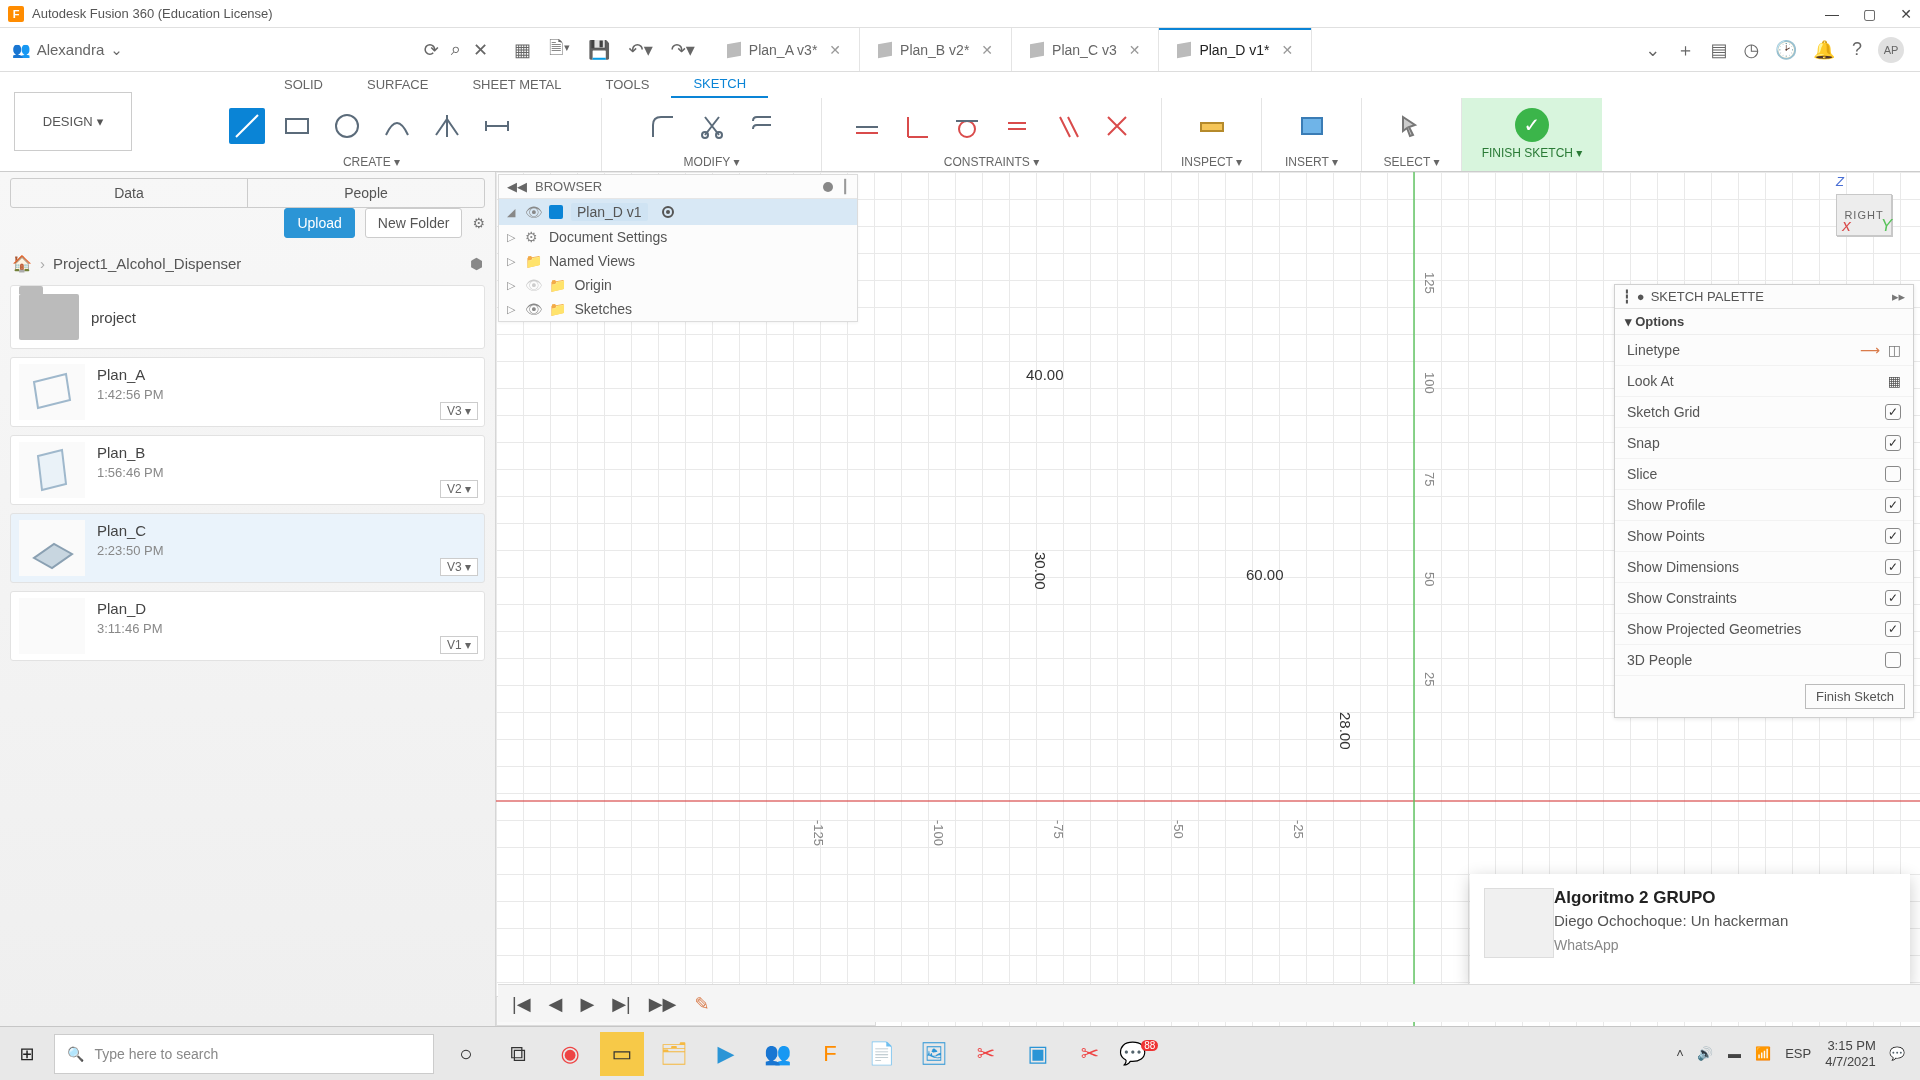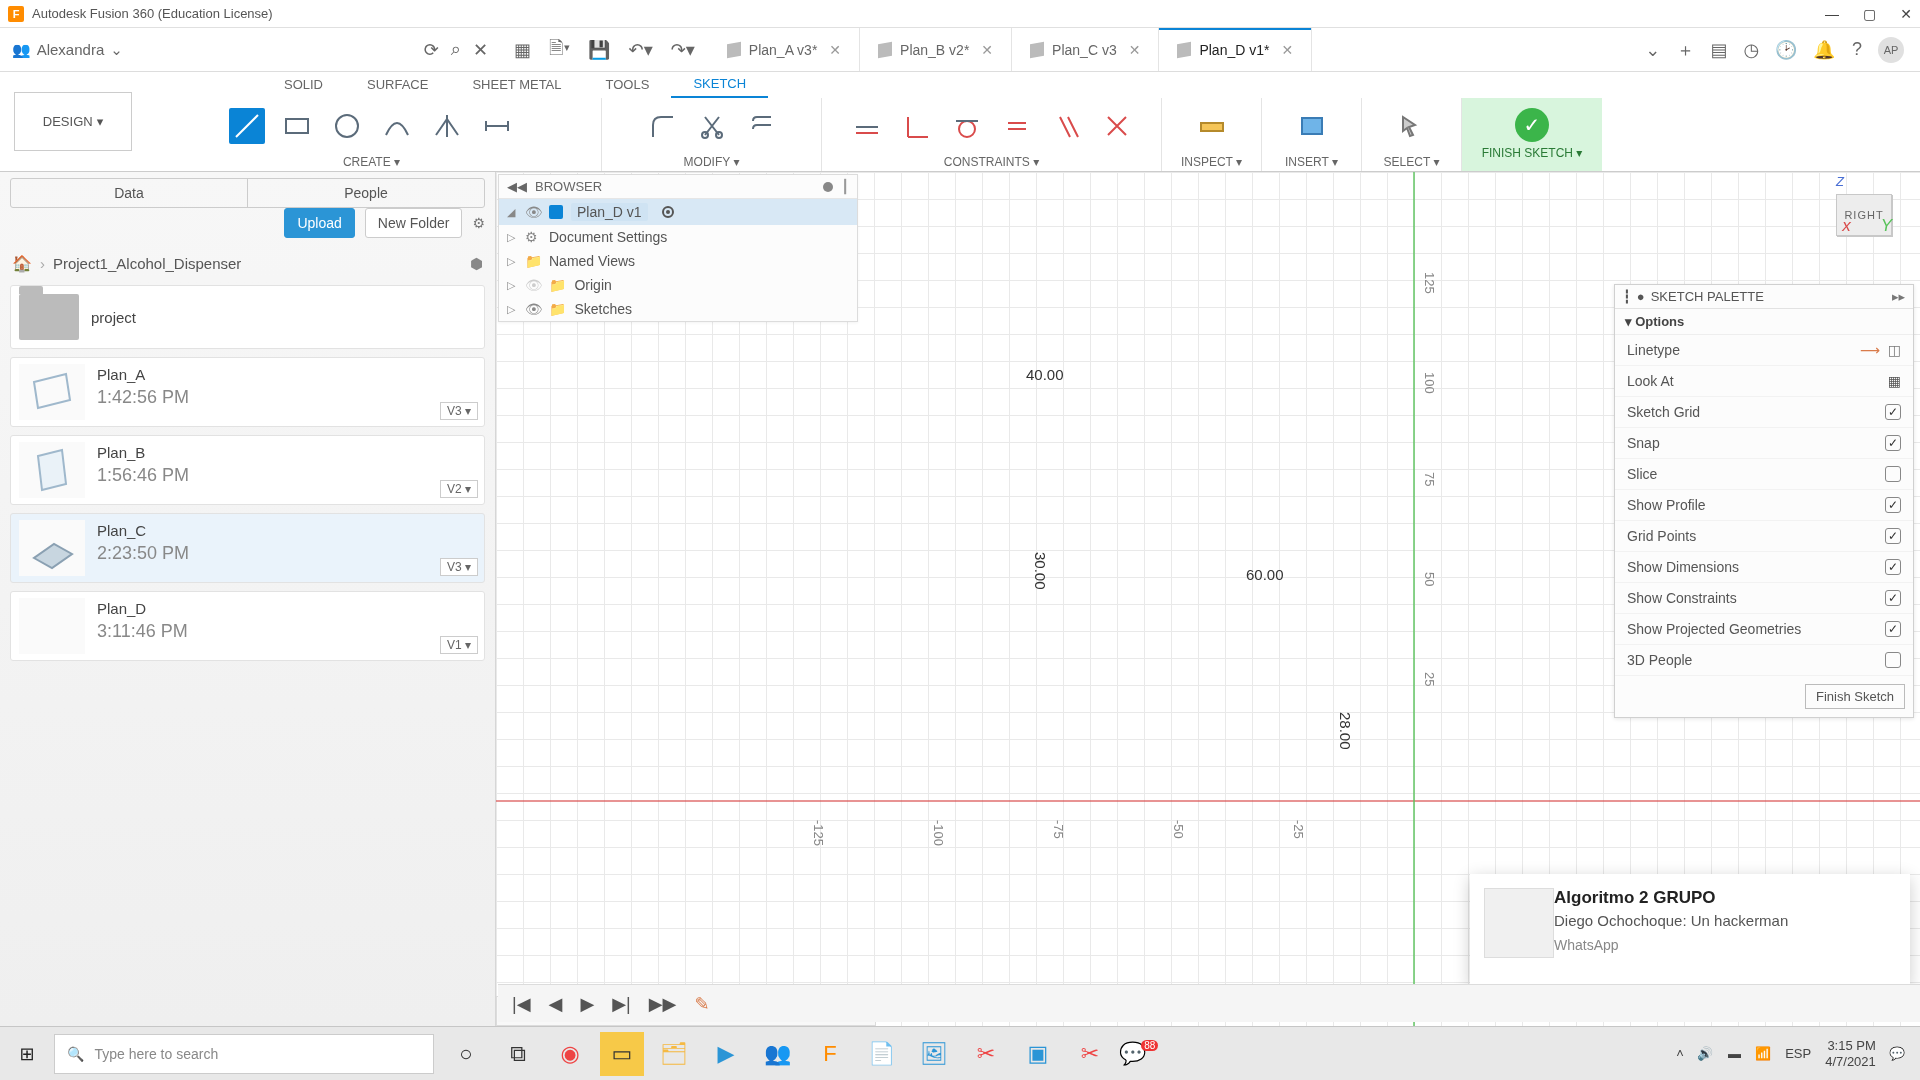--- a/index.html
+++ b/index.html
@@ -65,21 +65,21 @@
 .breadcrumb .sep { color:#aaa; }
 .folder-row { display:flex; align-items:center; gap:12px; background:#fff; border:1px solid #e2e2e2; border-radius:3px; padding: 8px; margin-top: 6px;}
 .folder-ic { width: 60px; height: 46px; background:#bbb; border-radius:2px; position:relative; }
 .folder-ic::before { content:""; position:absolute; top:-8px; left:0; width:24px; height:8px; background:#bbb; border-radius:2px 2px 0 0;}
 .file-item { background:#fff; border:1px solid #e2e2e2; border-radius:3px; margin-top: 8px; padding: 6px 8px 6px 8px; display:flex; gap:12px; position:relative; }
 .file-item.sel { background:#eaf3fb; }
 .thumb { width: 66px; height: 56px; background:#fafafa; display:flex; align-items:center; justify-content:center; }
 .thumb svg { width:48px; height:48px; }
 .file-meta { display:flex; flex-direction:column; gap:4px; padding-top: 2px;}
 .file-meta .name { font-size:15px; color:#444; }
-.file-meta .time { font-size:18px; color:#888; }
+.file-meta .time { font-size:13px; color:#888; }
 .ver-badge { position:absolute; right:6px; bottom:6px; border:1px solid #ccc; background:#fff; font-size:12px; padding: 1px 6px; color:#666; cursor:pointer; }
 
 
 .canvas-wrap { flex:1; position:relative; background:#fff; }
 .grid-bg { position:absolute; inset:0;
   background-image: linear-gradient(#e9e9e9 1px, transparent 1px), linear-gradient(90deg,#e9e9e9 1px, transparent 1px),
                     linear-gradient(#d9d9d9 1px, transparent 1px), linear-gradient(90deg,#d9d9d9 1px, transparent 1px);
   background-size: 27px 27px, 27px 27px, 135px 135px, 135px 135px;
   background-position: 0 0, 0 0, 0 0, 0 0;
 }
@@ -563,21 +563,21 @@
         </div>
       <div class="opt-row">
           <span>Slice</span>
           <span class="chk"></span>
         </div>
       <div class="opt-row">
           <span>Show Profile</span>
           <span class="chk on"></span>
         </div>
       <div class="opt-row">
-          <span>Grid Points</span>
+          <span>Show Points</span>
           <span class="chk on"></span>
         </div>
       <div class="opt-row">
           <span>Show Dimensions</span>
           <span class="chk on"></span>
         </div>
       <div class="opt-row">
           <span>Show Constraints</span>
           <span class="chk on"></span>
         </div>

